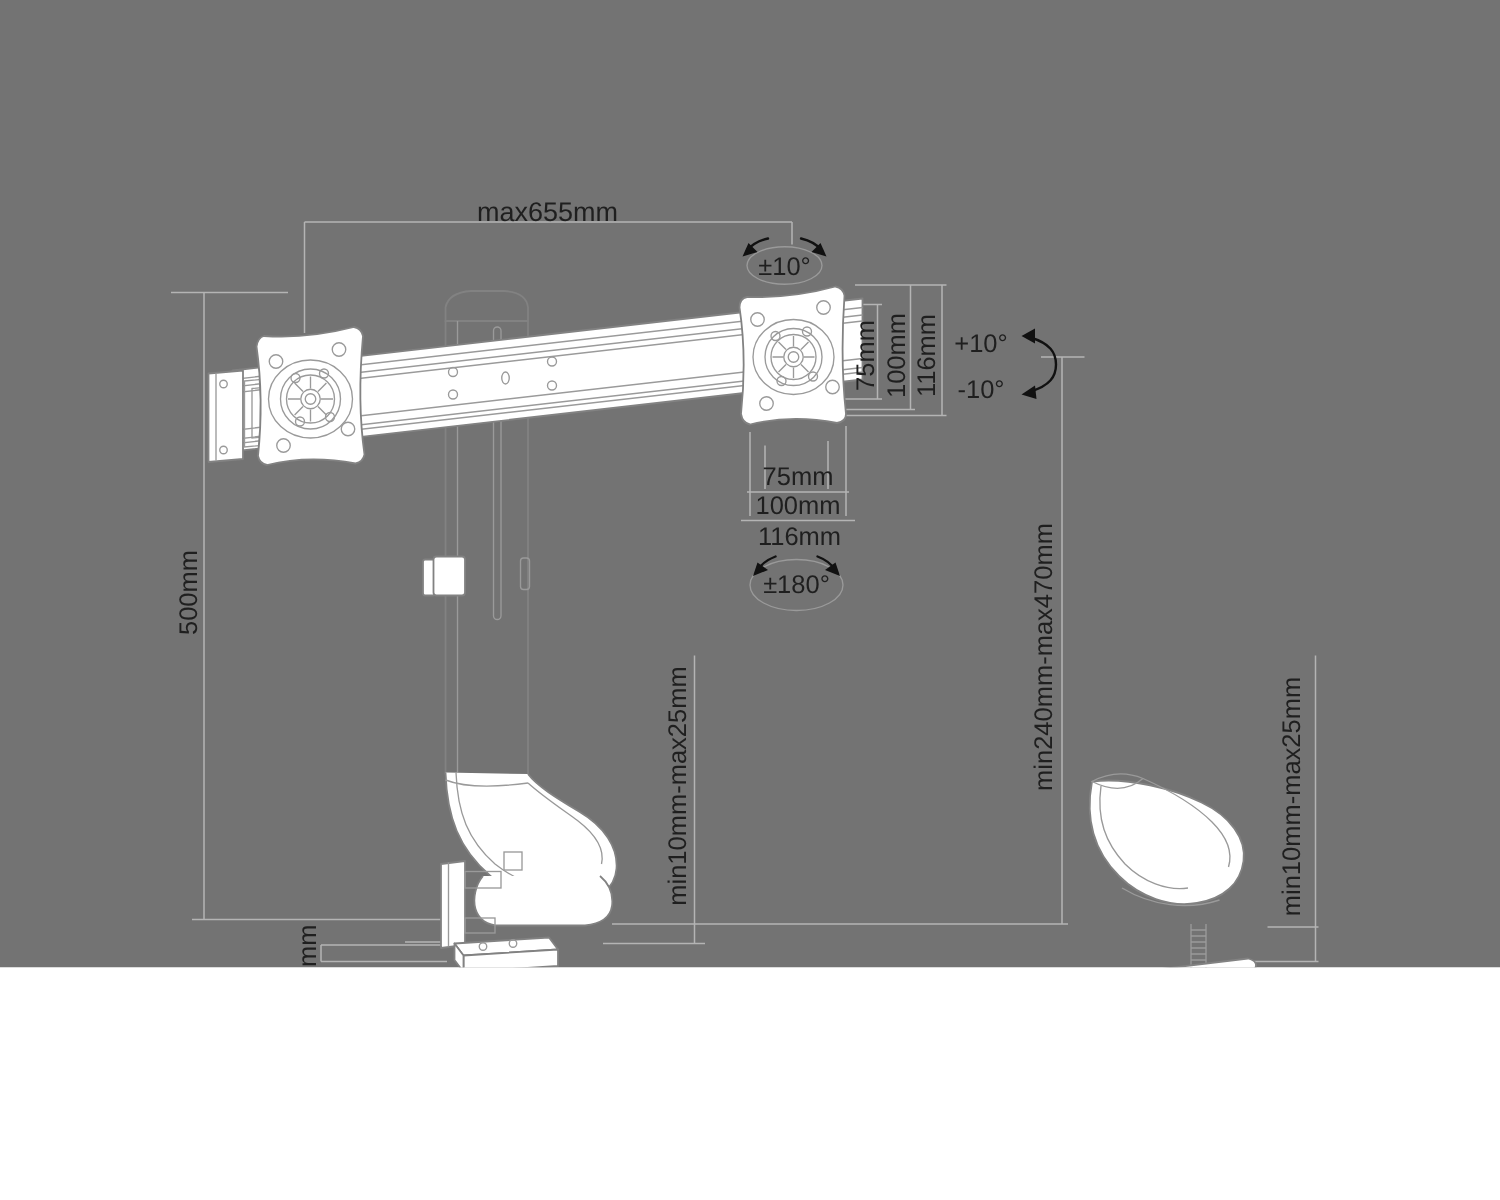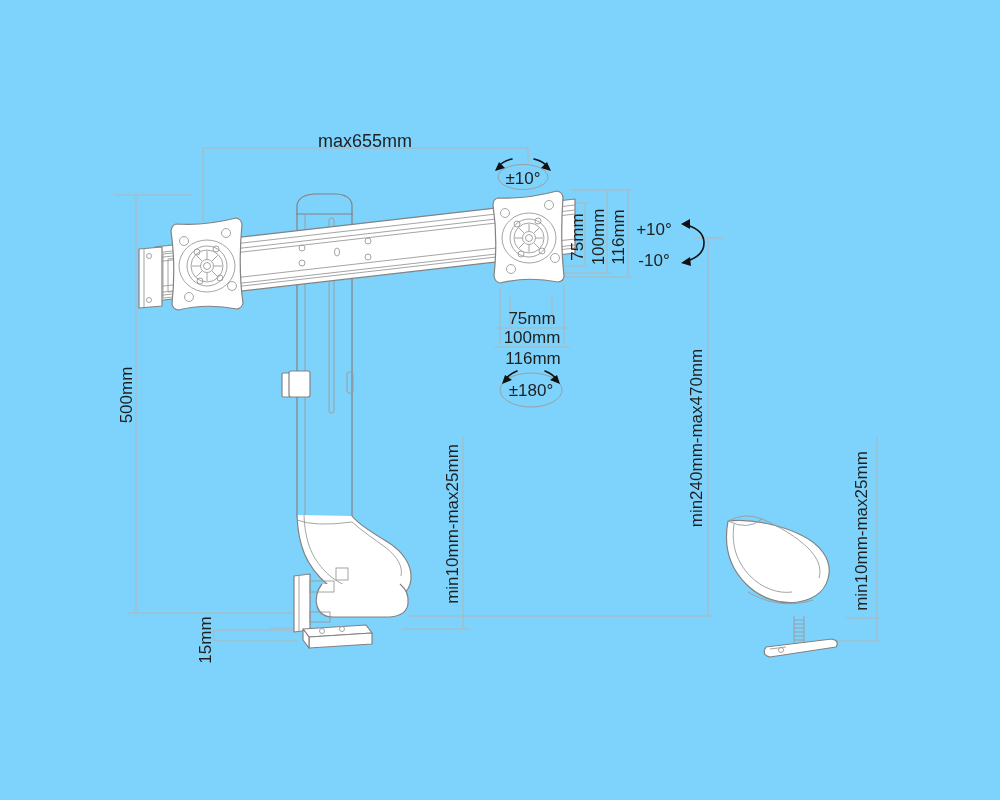--- a/index.html
+++ b/index.html
@@ -1,16 +1,16 @@
 <!DOCTYPE html>
 <html><head>
 <meta charset="utf-8">
 <style>
   html,body{margin:0;padding:0;background:#fff;}
-  .stage{position:relative;width:1000px;height:800px;background:#7dd3fc;overflow:hidden;
+  .stage{position:relative;width:1000px;height:645px;background:#737373;overflow:hidden;
          font-family:"Liberation Sans", sans-serif;}
   svg text{font-family:"Liberation Sans", sans-serif;fill:#1f1f1f;}
   .dim{stroke:#b4b4b4;stroke-width:1;fill:none;}
   .draw{stroke:#828282;stroke-width:1.2;fill:none;stroke-linejoin:round;stroke-linecap:round;}
   .drawf{stroke:#828282;stroke-width:1.2;fill:#ffffff;stroke-linejoin:round;}
   .thin{stroke:#9a9a9a;stroke-width:0.9;fill:none;}
   .arrow{stroke:#111111;stroke-width:1.6;fill:none;stroke-linecap:round;}
   .ahead{fill:#111111;stroke:none;}
   .lbl{font-size:17px;}
   .lblbig{font-size:18px;}

